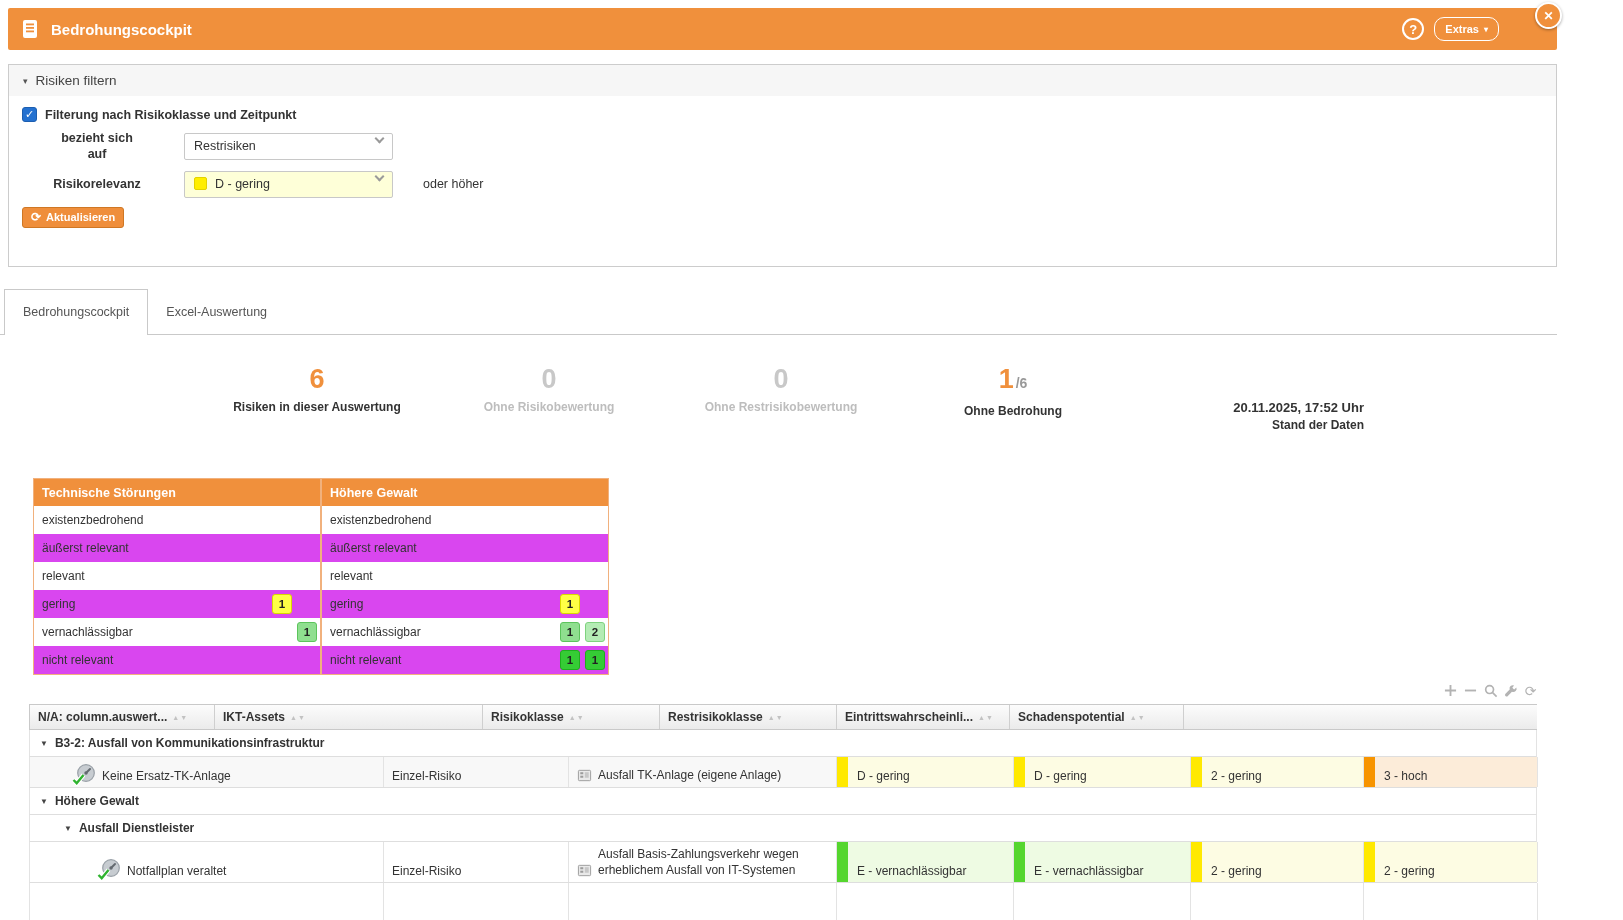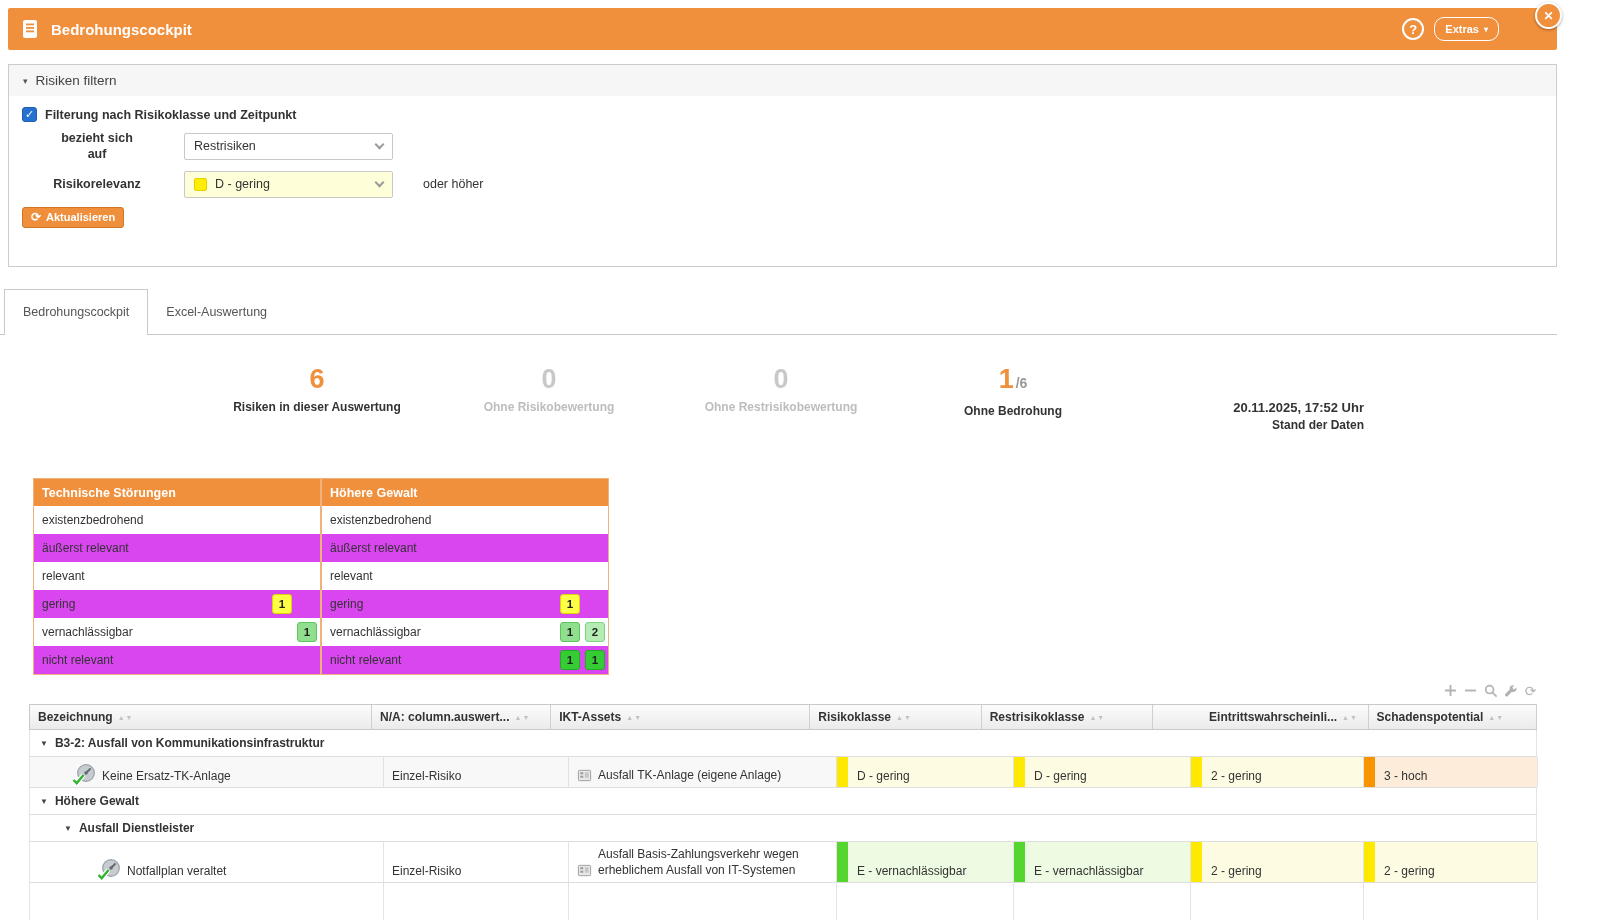--- a/index.html
+++ b/index.html
@@ -22,21 +22,21 @@
   .filter-head{height:31px;background:#f6f6f6;display:flex;align-items:center;gap:8px;padding:0 14px;font-size:13.5px;color:#444;cursor:pointer}
   .tri{font-size:9px;color:#555}
   .filter-body{padding:11px 0 0 13px}
   .cbx-row{display:flex;align-items:center;gap:8px;height:15px}
   .checkbox{width:15px;height:15px;background:#2471d0;border:1px solid #1c5eb0;border-radius:3px;color:#fff;font-size:11px;display:flex;align-items:center;justify-content:center;cursor:pointer}
   .cbx-label{font-weight:bold;font-size:12.5px}
   .frow{display:flex;align-items:center;margin-top:8px;min-height:27px}
   .flabel{width:150px;text-align:center;font-weight:bold;font-size:12.5px;line-height:1.3}
   .flabel span{display:inline-block;max-width:92px}
   .fctl{margin-left:12px}
-  .selectbox{width:209px;height:27px;border:1px solid #c8c8c8;border-radius:2px;background:#fff;display:flex;align-items:center;padding:11px 9px;font-size:12.5px;cursor:pointer}
+  .selectbox{width:209px;height:27px;border:1px solid #c8c8c8;border-radius:2px;background:#fff;display:flex;align-items:flex-start;padding:5px 9px;font-size:12.5px;cursor:pointer}
   .selectbox.yellow{background:#feffd8}
   .swatch{width:13px;height:13px;background:#ffee00;border:1px solid #e3d200;border-radius:2px;margin-right:8px}
   .chev{width:7px;height:7px;border-right:2px solid #9a9a9a;border-bottom:2px solid #9a9a9a;transform:rotate(45deg);margin-left:auto;margin-top:-4px}
   .oder{margin-left:30px;font-size:12.5px}
   .datein{width:177px;height:27px;border:1px solid #c8c8c8;border-radius:2px;font-size:12.5px;text-align:center;font-family:inherit;color:#333;padding:0 8px;outline:none}
   .datein::placeholder{color:#9a9a9a}
   .akt-btn{margin-top:9px;height:21px;background:#ef8e3b;border:1px solid #cf7724;border-radius:3px;color:#fff;font-weight:bold;font-size:11px;display:inline-flex;align-items:center;gap:5px;padding:0 8px;cursor:pointer;font-family:inherit}
   .refresh-glyph{font-size:12px;line-height:1}
 
   
@@ -312,27 +312,20 @@
           <path d="M11.5 1.6a3.8 3.8 0 0 0-5 4.7L1.7 11a1.9 1.9 0 1 0 2.7 2.7l4.7-4.8a3.8 3.8 0 0 0 5-5L11.6 6.4 9.5 4.3z" fill="#b3b3b3"></path>
         </svg>
       </span>
       <span class="tbi">
         <span style="font-size:14px;color:#b3b3b3;line-height:1">⟳</span>
       </span>
     </div>
 
   <div class="risk-table" id="risk-table">
       <div class="thead">
-        <div class="th" style="width: 354px;">
-          <span>Bezeichnung</span>
-          <span class="sort">
-            <span>▲</span>
-            <span>▼</span>
-          </span>
-        </div>
         <div class="th" style="width: 185px;">
           <span>N/A: column.auswert...</span>
           <span class="sort">
             <span>▲</span>
             <span>▼</span>
           </span>
         </div>
         <div class="th" style="width: 268px;">
           <span>IKT-Assets</span>
           <span class="sort">
@@ -347,21 +340,21 @@
             <span>▼</span>
           </span>
         </div>
         <div class="th" style="width: 177px;">
           <span>Restrisikoklasse</span>
           <span class="sort">
             <span>▲</span>
             <span>▼</span>
           </span>
         </div>
-        <div class="th" style="width: 173px; margin-left: 48px;">
+        <div class="th" style="width: 173px;">
           <span>Eintrittswahrscheinli...</span>
           <span class="sort">
             <span>▲</span>
             <span>▼</span>
           </span>
         </div>
         <div class="th" style="width: 174px;">
           <span>Schadenspotential</span>
           <span class="sort">
             <span>▲</span>

